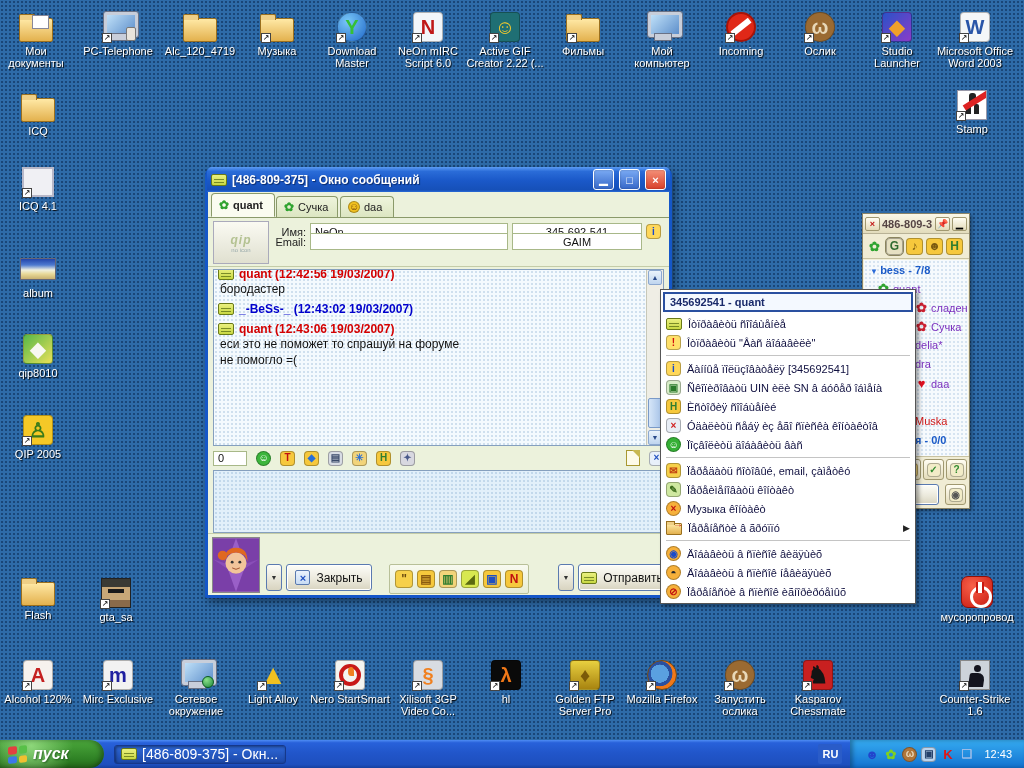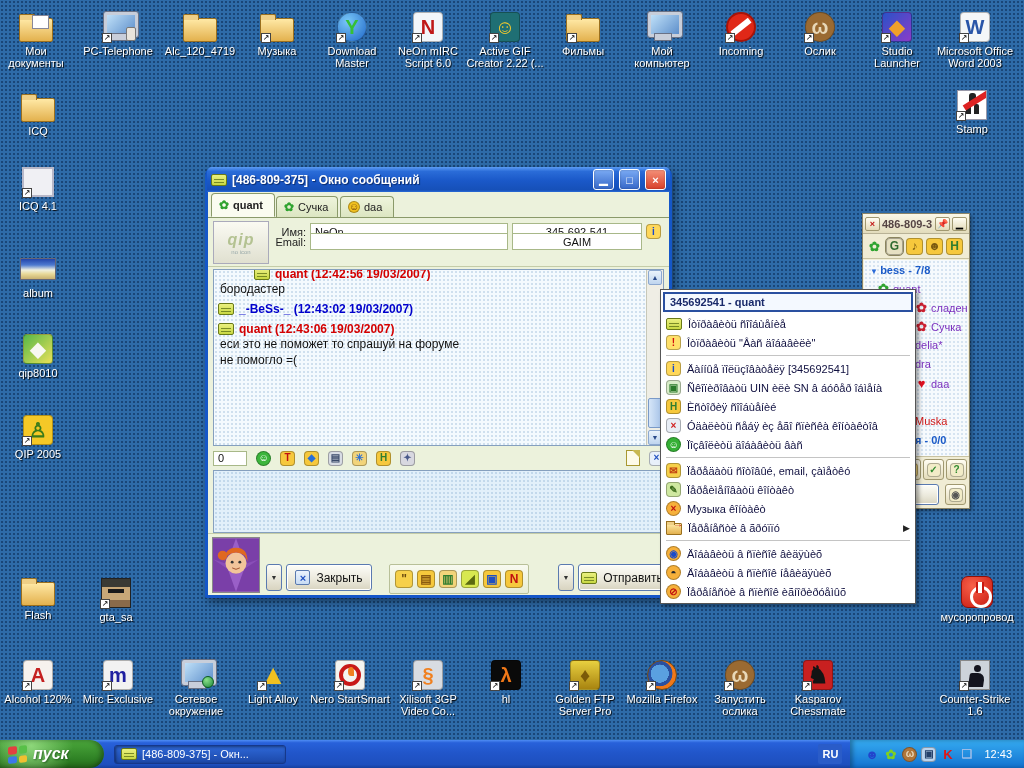--- a/index.html
+++ b/index.html
@@ -59,21 +59,21 @@
 .wbtn{width:21px;height:21px;border-radius:3px;border:1px solid #fff;display:flex;align-items:center;justify-content:center;color:#fff;font-size:11px;font-weight:bold;background:linear-gradient(#7AAAF4,#3668C8);box-shadow:inset 0 0 2px rgba(0,0,0,.3);flex:none}
 .wbtn.close{background:linear-gradient(#F49078,#D8402A)}
 
 .tabsrow{position:relative;height:24px;border-bottom:1px solid #8A9A6A;margin-top:2px}
 .tab{position:absolute;bottom:0;height:21px;display:flex;align-items:center;gap:4px;padding:0 7px;border:1px solid #8A9A6A;border-bottom:none;border-radius:4px 4px 0 0;background:linear-gradient(#EEF4DC,#DCE6C2);font-size:11px;color:#222}
 .tab.active{height:24px;background:#FAFCF0;font-weight:bold;border-bottom:1px solid #FAFCF0}
 .tflower{color:#2FA32F;font-size:12px;font-weight:bold}
 
 .infop{position:relative;height:49px;border-bottom:1px solid #C4CCA8}
 .qlogo{position:absolute;left:5px;top:3px;width:56px;height:43px;background:linear-gradient(#FAFAF2,#E0E0D0);border:1px solid #AAB;display:flex;flex-direction:column;align-items:center;justify-content:center}
-.qlogo .q1{font-size:16px;font-weight:bold;color:#B4C292;font-style:italic;letter-spacing:1px}
+.qlogo .q1{font-size:12px;font-weight:bold;color:#B4C292;font-style:italic;letter-spacing:1px}
 .qlogo .q2{font-size:6px;color:#9AA}
 .irow{position:absolute;left:66px;right:8px;height:17px;display:flex;align-items:center;gap:4px}
 .ilab{width:32px;text-align:right;color:#222}
 .ifield{background:#fff;border:1px solid #A8B888;height:17px;font-size:11px;padding:0 4px;display:flex;align-items:center;color:#111}
 .ifield.grow{flex:1}
 .ifield.mid{width:130px;justify-content:center}
 .iicon{width:15px}
 
 .mlog{position:absolute;left:5px;right:5px;top:101px;height:177px;border:1px solid #86A0BE;background:#F4FAFE;background-image:radial-gradient(rgba(140,175,210,.35) .8px,transparent 1px);background-size:4px 4px;overflow:hidden}
 .mlogc{padding:0 6px 0 4px;margin-top:-9px}
@@ -116,21 +116,21 @@
 #ctxmenu{position:absolute;left:660px;top:289px;width:256px;background:#fff;border:1px solid #555;box-shadow:3px 3px 4px rgba(0,0,0,.35);padding:2px;z-index:20}
 .mhead{border:2px solid #2A50A0;background:#F4F9FF;font-size:11px;font-weight:bold;color:#1A2A6A;padding:2px 5px;margin-bottom:2px}
 .mitem{display:flex;align-items:center;gap:6px;height:19px;padding:0 3px;font-size:11px;color:#101040;cursor:pointer}
 .mitem .marrow{margin-left:auto;font-size:9px;color:#222}
 .msep{height:1px;background:#C4C4C4;margin:3px 3px}
 
 #taskbar{position:absolute;left:0;right:0;bottom:0;height:28px;background:linear-gradient(#4E8CF4 0%,#2861DA 10%,#2156CA 45%,#1E4FBE 88%,#16409E 100%);z-index:30;display:flex;align-items:center}
 #startbtn{height:28px;width:104px;border-radius:0 14px 14px 0;background:radial-gradient(circle at 30% 20%,rgba(160,230,140,.8),transparent 55%),linear-gradient(#4BA83C,#2E8024 70%,#246618);display:flex;align-items:center;gap:6px;padding:0 16px 0 8px;color:#fff;font-weight:bold;font-style:italic;font-size:16px;text-shadow:1px 1px 2px rgba(10,50,10,.6);box-shadow:inset -3px 0 5px rgba(0,0,0,.35);cursor:pointer;flex:none}
 .wflag{width:19px;height:17px;display:grid;grid-template:1fr 1fr/1fr 1fr;gap:2px;transform:skewY(-5deg)}
 .wflag i{border-radius:2px}
-.taskbtn{height:19px;width:172px;margin-left:10px;background:linear-gradient(#2E68D8,#1C48A8);border:1px solid #16388A;border-radius:3px;display:flex;align-items:center;gap:5px;padding:0 6px;color:#fff;font-size:11px;box-shadow:inset 1px 1px 3px rgba(0,0,0,.45);white-space:nowrap;overflow:hidden;cursor:pointer}
+.taskbtn{height:19px;width:172px;margin-left:10px;background:linear-gradient(#2E68D8,#1C48A8);border:1px solid #16388A;border-radius:3px;display:flex;align-items:center;gap:5px;padding:0 6px;color:#fff;font-size:14px;box-shadow:inset 1px 1px 3px rgba(0,0,0,.45);white-space:nowrap;overflow:hidden;cursor:pointer}
 .langbox{margin-left:auto;width:24px;height:20px;display:flex;align-items:center;justify-content:center;color:#fff;font-size:11px;font-weight:bold;background:#2A5CC8;border-radius:2px}
 .tray{height:28px;margin-left:8px;background:linear-gradient(#35AAF0,#1272D0);display:flex;align-items:center;gap:4px;padding:0 12px 0 14px;box-shadow:inset 3px 0 4px rgba(0,0,0,.3);flex:none}
 .clock{color:#fff;font-size:11px;margin-left:6px}
 </style>
 </head>
 <body>
 
 <div id="desktop">
   <div>
       <div class="deskicon" style="left: -4px; top: 8px;">
@@ -441,21 +441,21 @@
       </div>
       <div class="irow" style="top:15px">
         <span class="ilab">Email:</span>
         <span class="ifield grow"></span>
         <span class="ifield mid">GAIM</span>
         <span class="iicon"></span>
       </div>
     </div>
     <div class="mlog">
       <div class="mlogc">
-          <div class="msghead" style="color: rgb(212, 0, 0); margin-left: 36px;">
+          <div class="msghead" style="color: rgb(212, 0, 0);">
             <span class="qcard"></span>
             <span>quant (12:42:56 19/03/2007)</span>
           </div>
           <div class="msgtext">бородастер</div>
           <div class="msghead" style="color: rgb(0, 0, 204);">
             <span class="qcard"></span>
             <span>_-BeSs-_ (12:43:02 19/03/2007)</span>
           </div>
           <div class="msghead" style="color: rgb(212, 0, 0);">
             <span class="qcard"></span>

